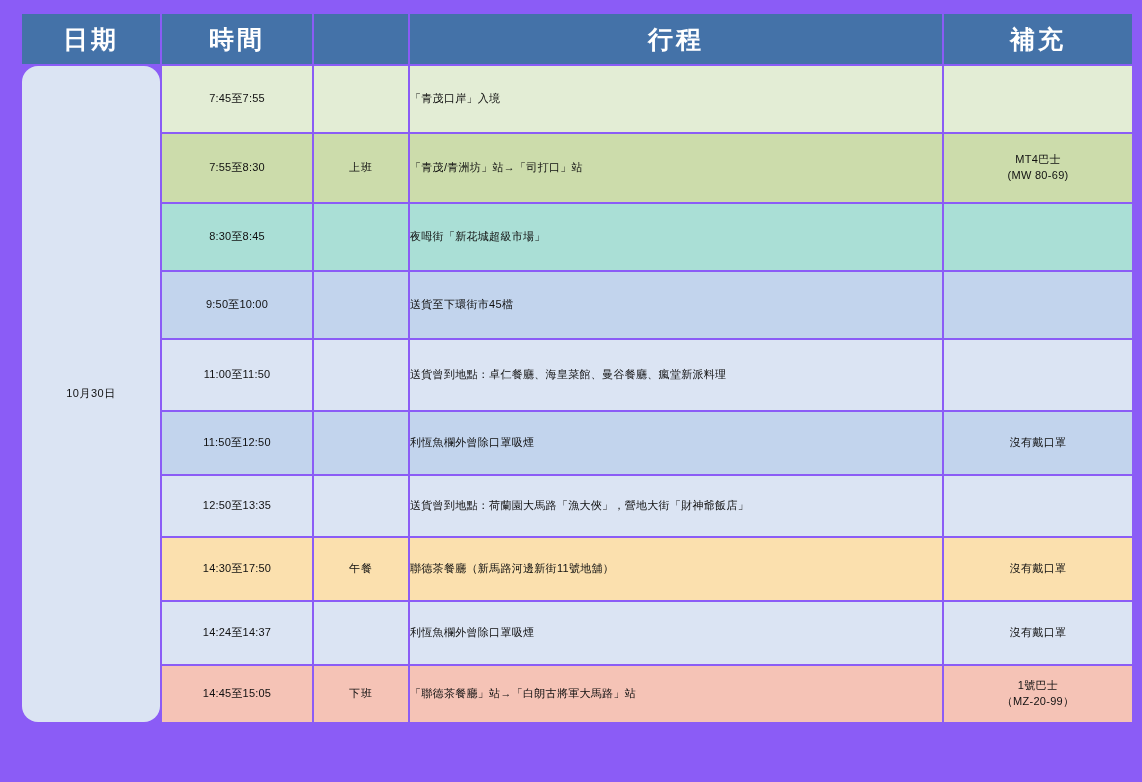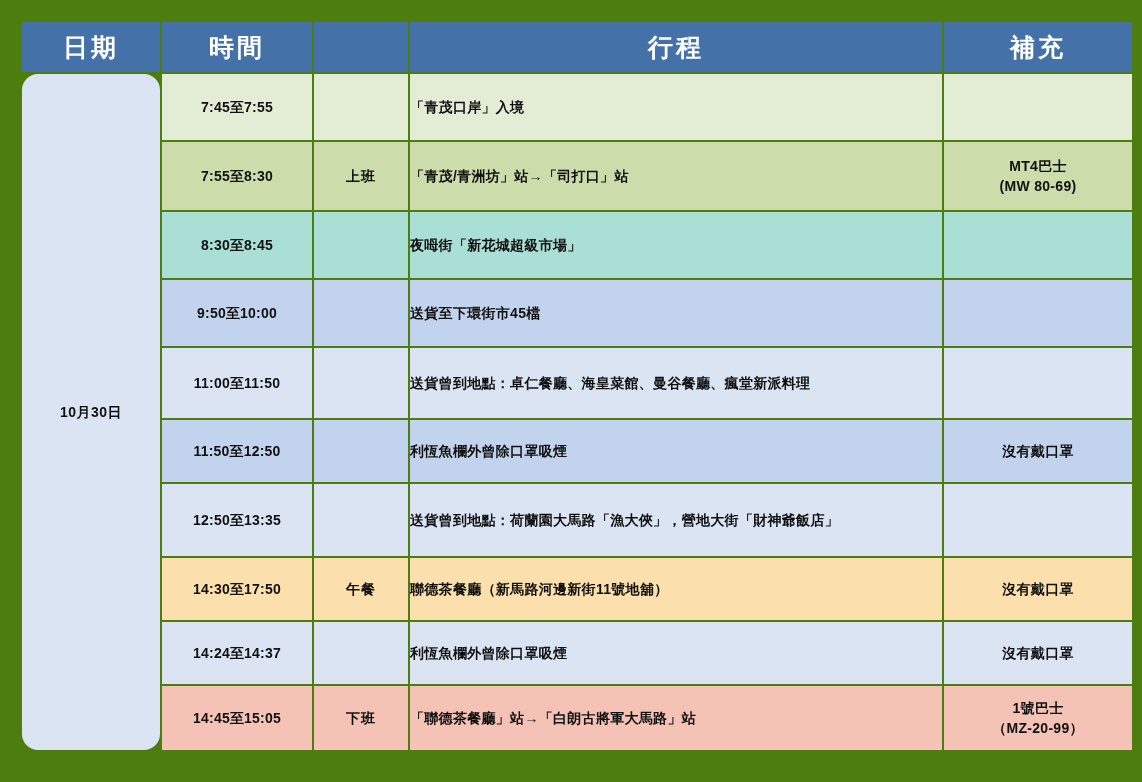--- a/index.html
+++ b/index.html
@@ -12,23 +12,23 @@
     width: 1142px;
     height: 782px;
     font-family: "Liberation Sans", "DejaVu Sans", sans-serif;
     overflow: hidden;
   }
 
   .sheet {
     position: relative;
     width: 1142px;
     height: 782px;
-    background: #4d7c0f;
+    background: #8b5cf6;
     box-sizing: border-box;
-    padding: 20px 20px 20px 20px;
+    padding: 12px 20px 20px 20px;
   }
 
   table.trip-table {
     width: 1102px;
     border-collapse: separate;
     border-spacing: 2px 2px;
     table-layout: fixed;
   }
 
   col.c-date  { width: 138px; }
@@ -47,24 +47,23 @@
     text-align: center;
     vertical-align: middle;
     padding: 0;
     border: none;
   }
 
   table.trip-table td {
     padding: 0 0;
     border: none;
     vertical-align: middle;
-    font-size: 14px;
+    font-size: 11px;
     color: #101010;
     line-height: 1.45;
-    font-weight: bold;
   }
 
   
   .fill-date   { background: #dbe4f3; border-radius: 16px; }
   .fill-green1 { background: #e3edd5; }
   .fill-green2 { background: #ccdcab; }
   .fill-teal   { background: #aadfd6; }
   .fill-blue1  { background: #c2d4ed; }
   .fill-blue2  { background: #dbe4f3; }
   .fill-orange { background: #fbe0ae; }
@@ -108,24 +107,24 @@
   .note-warn {
     color: #e8291b;
   }
 
   .row-h1 { height: 66px; }
   .row-h2 { height: 68px; }
   .row-h3 { height: 66px; }
   .row-h4 { height: 66px; }
   .row-h5 { height: 70px; margin-top: 40px; }
   .row-h6 { height: 62px; }
-  .row-h7 { height: 72px; }
+  .row-h7 { height: 60px; }
   .row-h8 { height: 62px; }
   .row-h9 { height: 62px; }
-  .row-h10 { height: 64px; }
+  .row-h10 { height: 56px; }
   .multiline { white-space: pre-line; }
 </style>
 </head>
 <body>
 
 <div class="sheet">
   <table class="trip-table">
     <colgroup>
       <col class="c-date">
       <col class="c-time">

